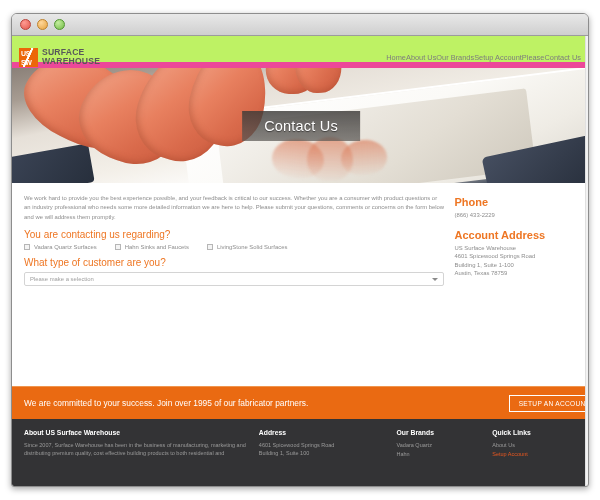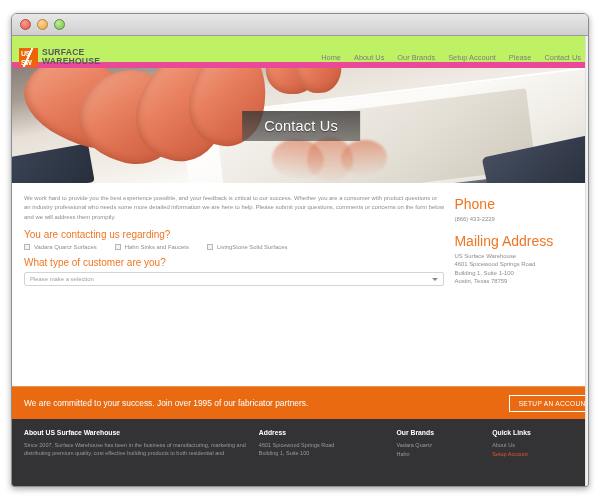--- a/index.html
+++ b/index.html
@@ -67,21 +67,21 @@
   #logo-mark .lm-diag {
     position: absolute; left: 0; top: 0;
     width: 19px; height: 19px;
     background: linear-gradient(115deg, transparent 44%, #ffffff 45%, #ffffff 52%, transparent 53%);
   }
   #logo-text { line-height: 9.5px; }
   #logo-text div {
     color: #58585a; font-weight: bold;
     font-size: 8.6px; letter-spacing: 0.2px;
   }
-  #main-nav { display: flex; align-items: flex-start; gap: 13px; }
+  #main-nav { display: flex; align-items: flex-start; }
   #main-nav a {
     color: #7d7d7d; font-size: 7.4px;
     text-decoration: none; white-space: nowrap;
   }
 
   
   #hero {
     position: relative;
     height: 115px;
     overflow: hidden;
@@ -197,22 +197,22 @@
   #customer-select .sel-arrow {
     width: 0; height: 0;
     border-left: 3px solid transparent;
     border-right: 3px solid transparent;
     border-top: 3.5px solid #8a8a8a;
   }
 
   #content-side { width: 124px; padding-top: 2px; }
   .side-h {
     color: #ee7623;
-    font-size: 14px;
-    font-weight: normal;
+    font-size: 11px;
+    font-weight: bold;
     margin-bottom: 3px;
   }
   .side-h.second { margin-top: 9px; }
   .side-p { color: #8d8d8d; font-size: 5.9px; line-height: 8.6px; }
 
   
   #cta-bar {
     position: absolute;
     left: 0; right: 0;
     top: 350px;
@@ -350,21 +350,21 @@
 
         <div id="customer-select">
           <span class="sel-val">Please make a selection</span>
           <span class="sel-arrow"></span>
         </div>
       </div>
 
       <div id="content-side">
         <div class="side-h">Phone</div>
         <div class="side-p">(866) 433-2229</div>
-        <div class="side-h second">Mailing Address</div>
+        <div class="side-h second">Account Address</div>
         <div class="side-p" style="white-space: pre-line;">US Surface Warehouse
 4601 Spicewood Springs Road
 Building 1, Suite 1-100
 Austin, Texas 78759</div>
       </div>
 
     </div>
 
     <div id="cta-bar">
       <div id="cta-text">We are committed to your success. Join over 1995 of our fabricator partners.</div>

